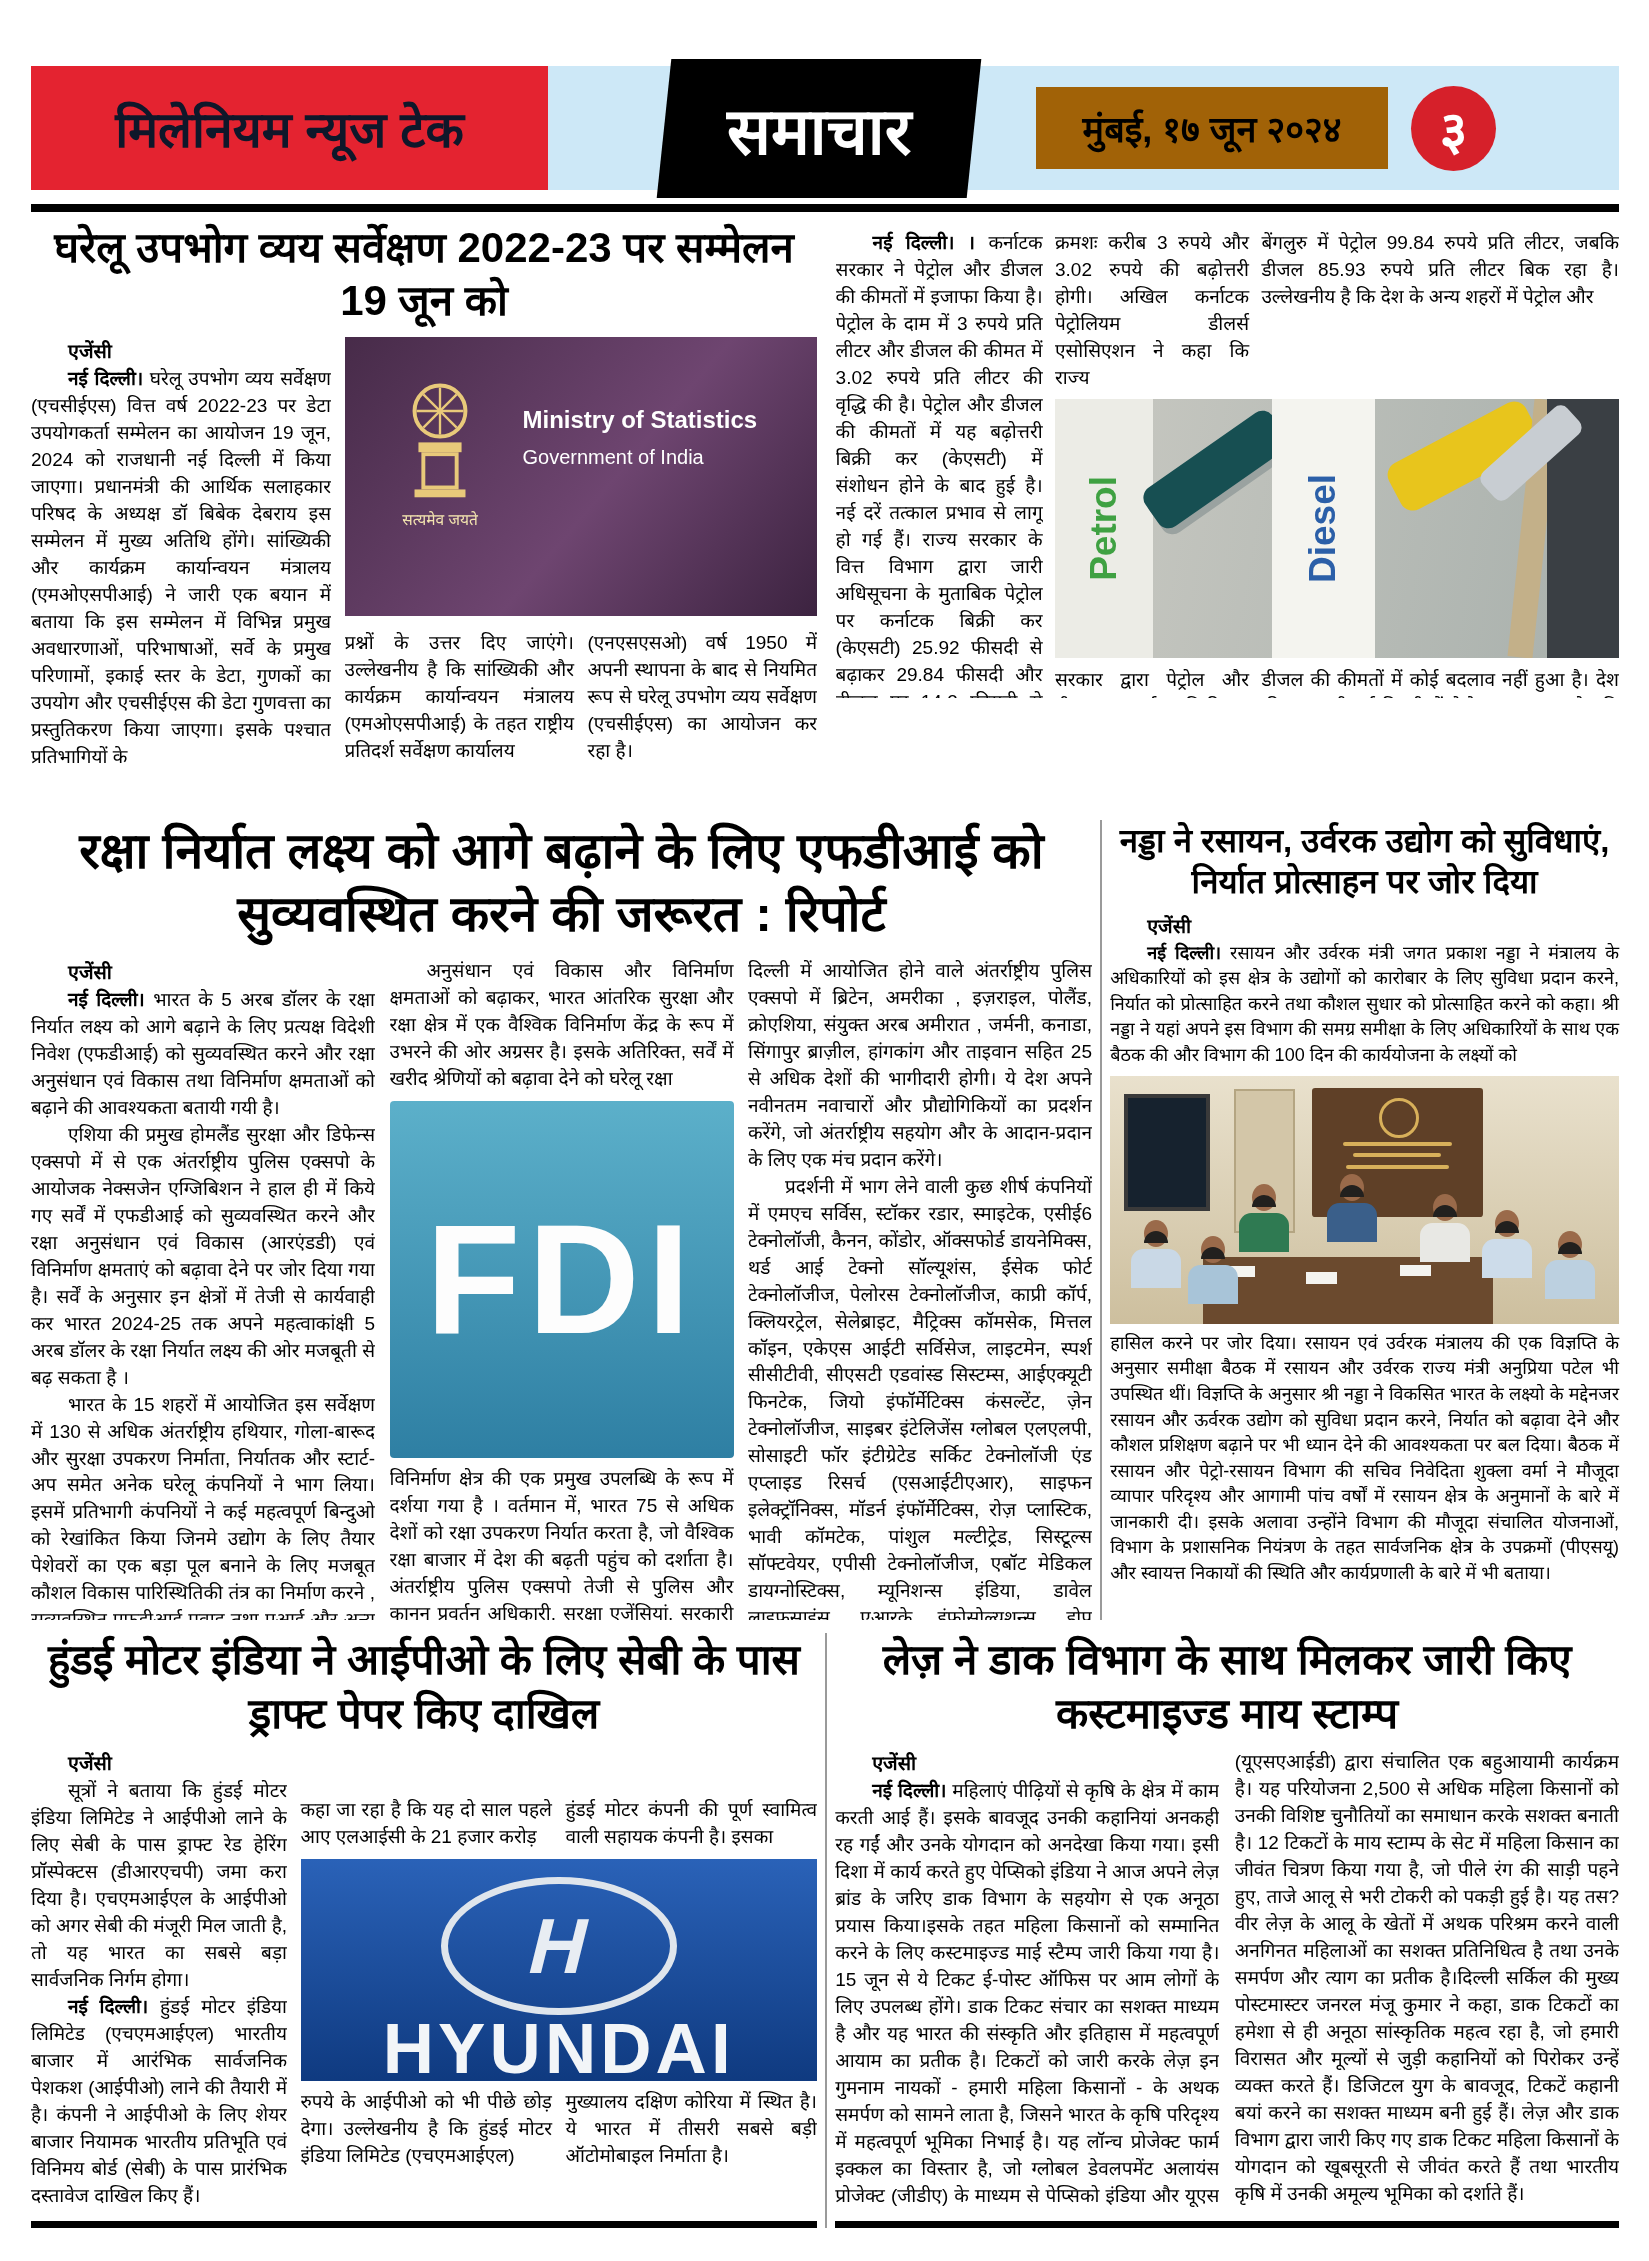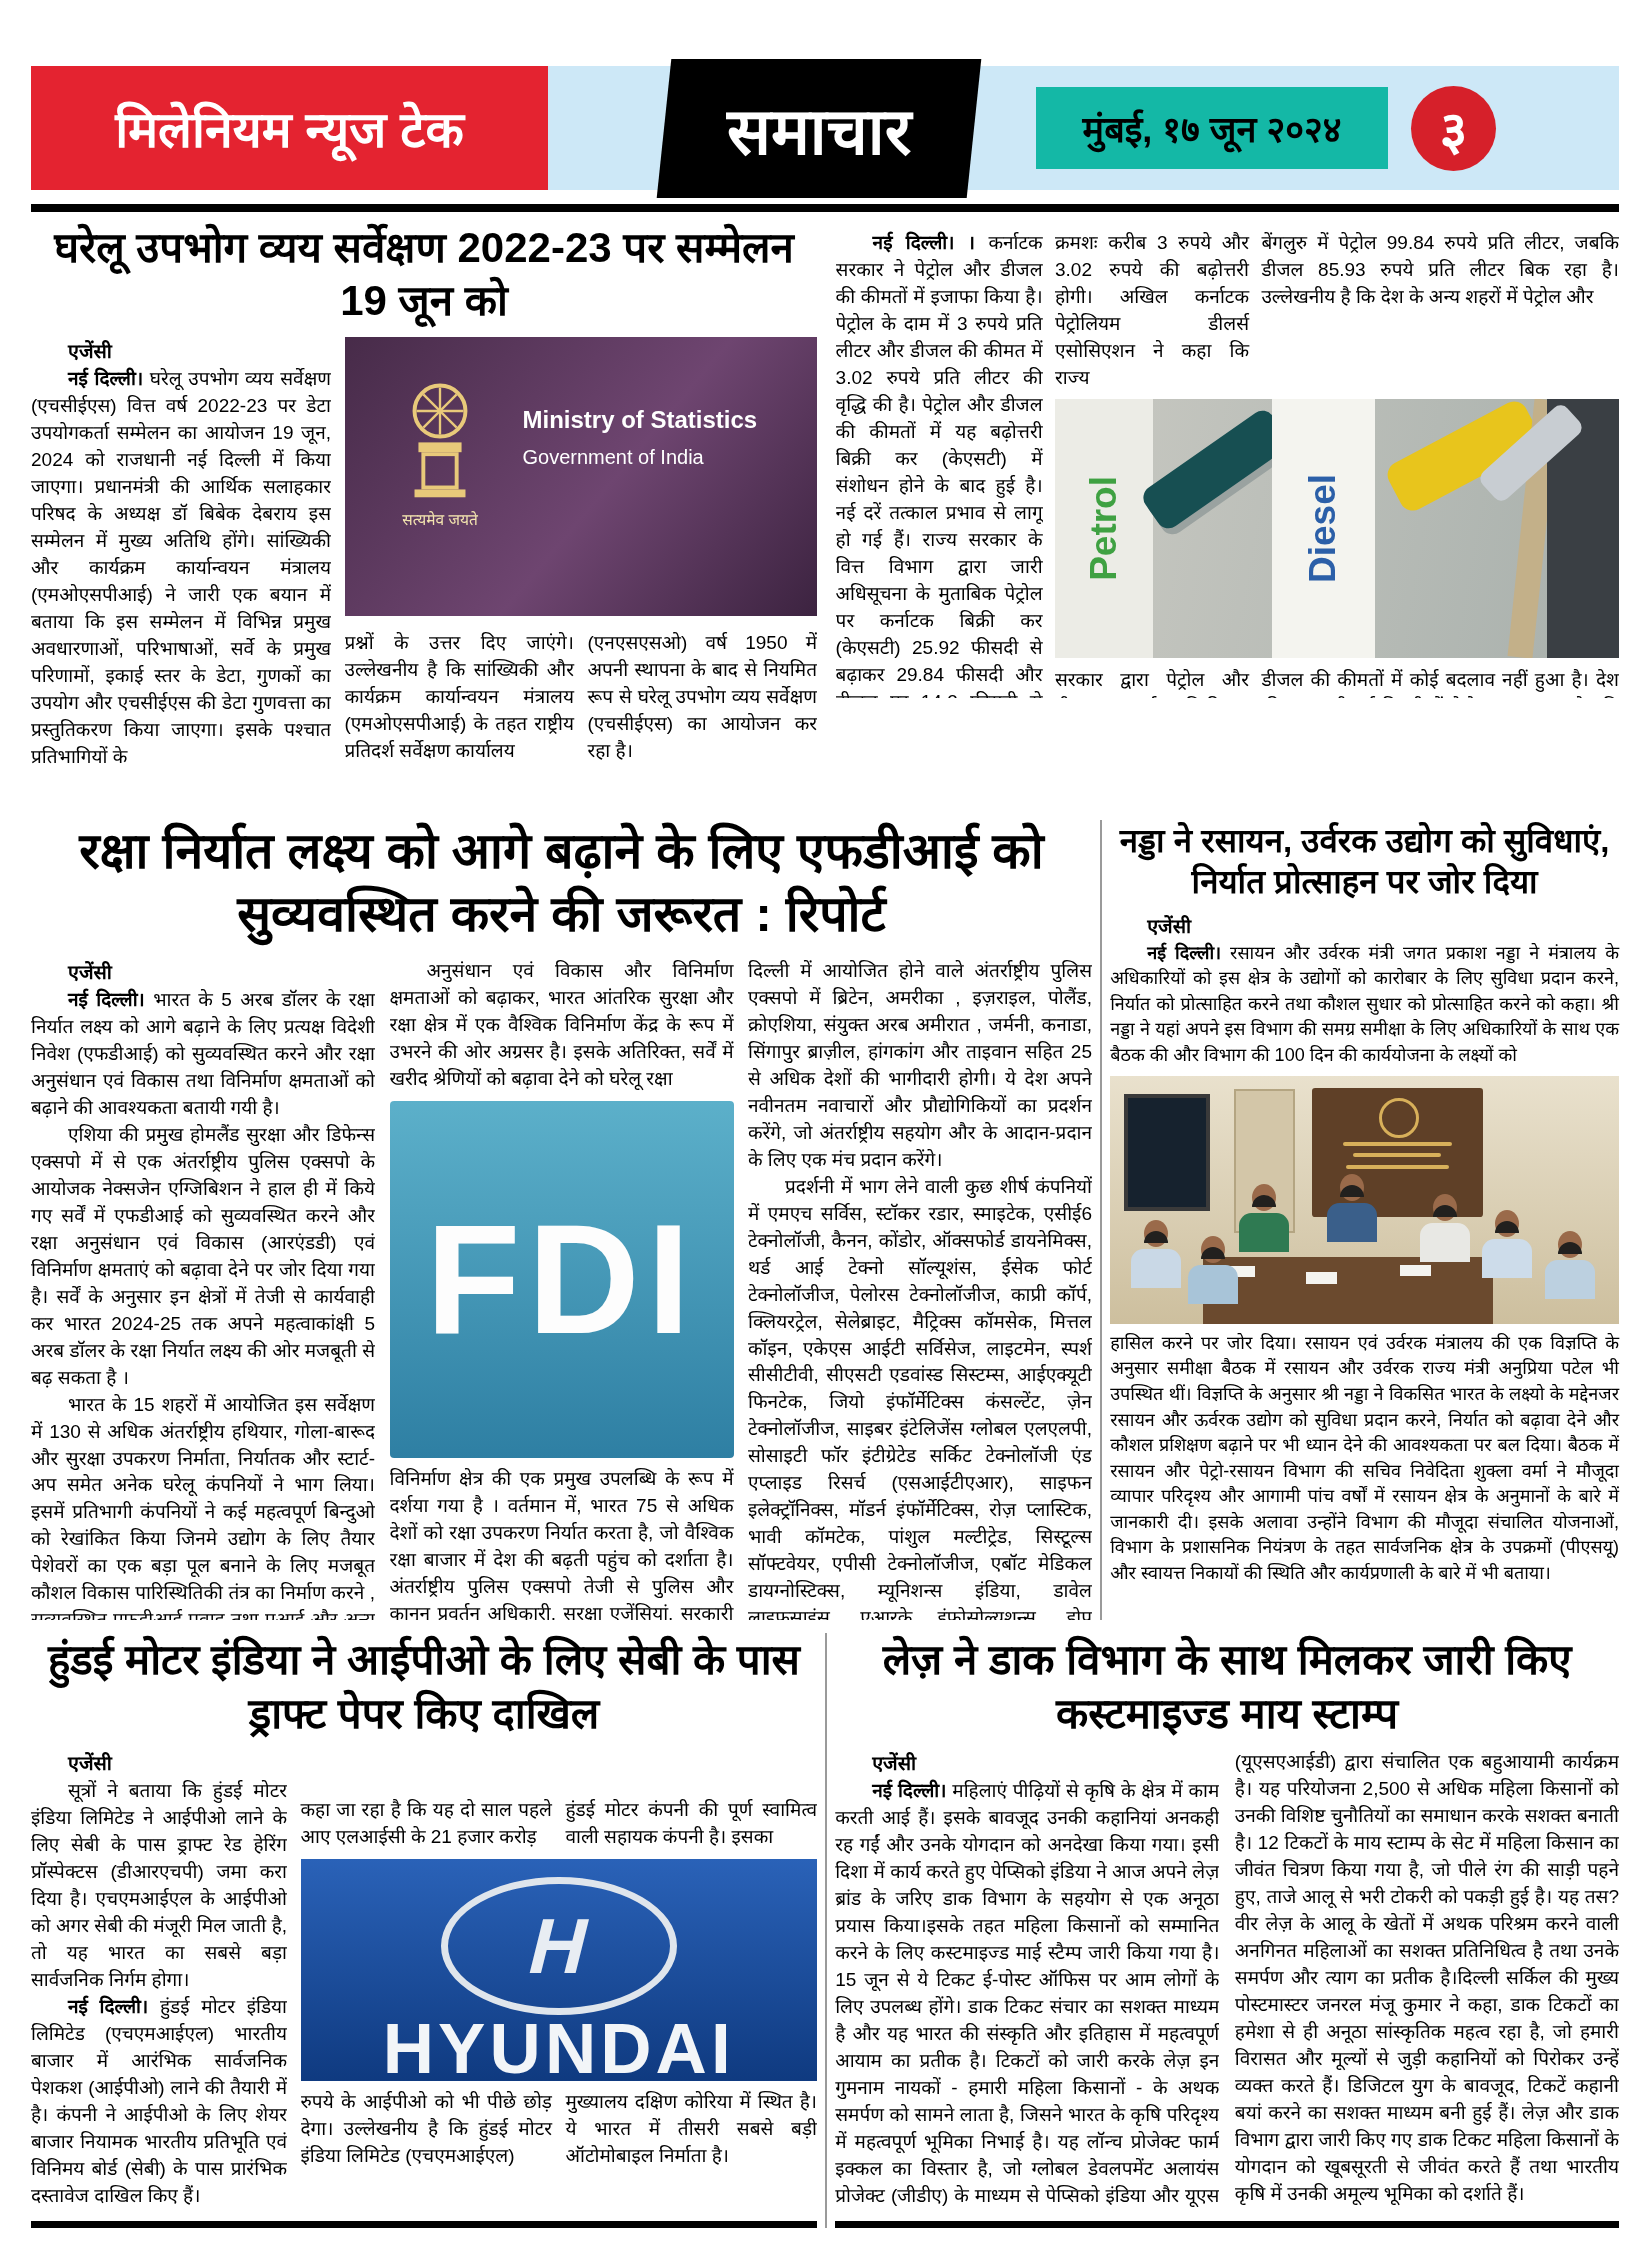--- a/index.html
+++ b/index.html
@@ -3,24 +3,24 @@
 <meta charset="utf-8">
 <style>
   html,body { margin:0; padding:0; background:#ffffff; }
   .page {
     position:relative; width:1650px; height:2261px; background:#ffffff;
     font-family:"Liberation Sans","DejaVu Sans",sans-serif; color:#000;
     overflow:hidden;
   }
   
   .masthead { margin:66px 31px 0; height:124px; background:#cde8f7; display:flex; align-items:center; position:relative; }
-  .brand { width:517px; height:124px; background:#e42330; color:#ffffff; font-weight:bold; font-size:50px; display:flex; align-items:center; justify-content:center; }
+  .brand { width:517px; height:124px; background:#e42330; color:#0f172a; font-weight:bold; font-size:50px; display:flex; align-items:center; justify-content:center; }
   .section-box { width:310px; height:139px; background:#000; transform:skewX(-6deg); display:flex; align-items:center; justify-content:center; margin-left:116px; }
   .section-box span { color:#fff; font-weight:bold; font-size:65px; transform:skewX(6deg); }
-  .date-box { background:#14b8a6; height:82px; width:352px; margin-left:62px; display:flex; align-items:center; justify-content:center; font-size:36px; font-weight:bold; }
+  .date-box { background:#a16207; height:82px; width:352px; margin-left:62px; display:flex; align-items:center; justify-content:center; font-size:36px; font-weight:bold; }
   .page-circle { width:85px; height:85px; border-radius:50%; background:#d6202a; color:#fff; font-size:53px; font-weight:bold; display:flex; align-items:center; justify-content:center; margin-left:23px; }
   .top-rule { height:8.3px; background:#000; margin:13.5px 31px 0; }
 
   
   .row { display:flex; }
   .row-top { margin:9.3px 31px 0; gap:18.6px; }
   .row-mid { margin:14.5px 31px 0;justify-content:space-between; }
   .row-bottom { margin:13.5px 31px 0; }
   .headline { font-weight:bold; text-align:center; line-height:1.27; margin:0; color:#000; }
   .btxt { font-size:19px; line-height:1.42; text-align:justify; margin:0; }

